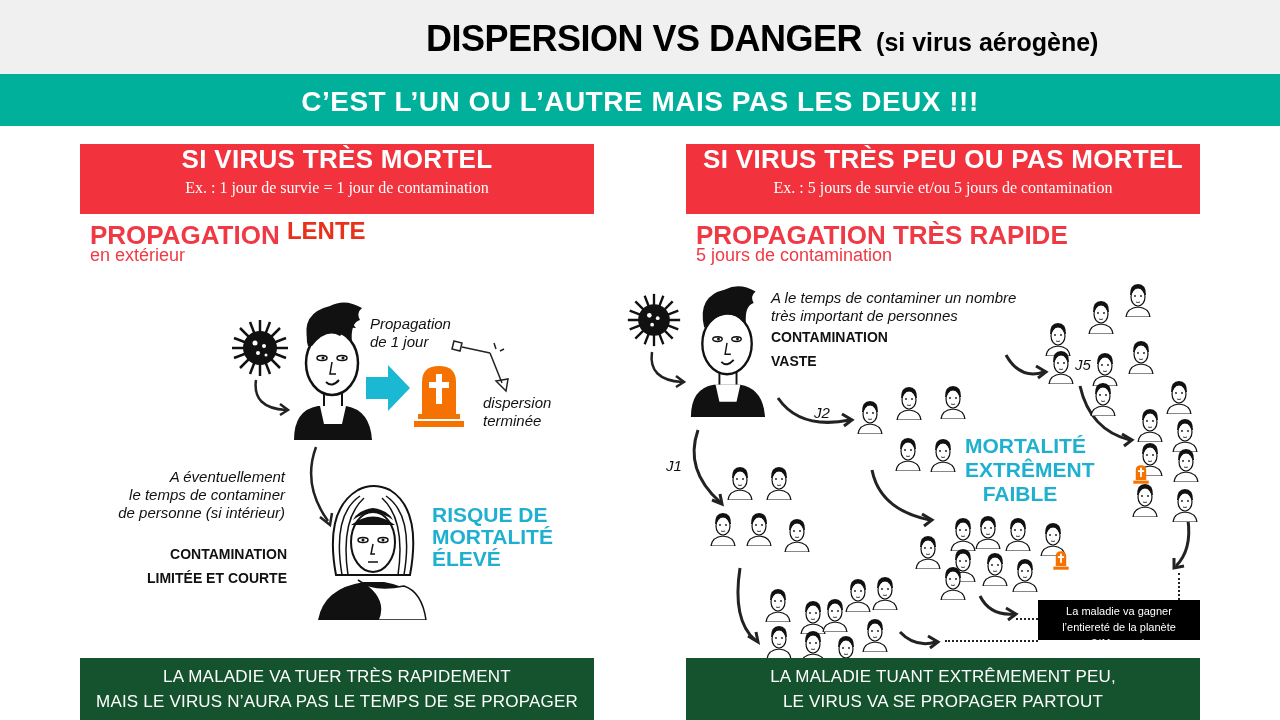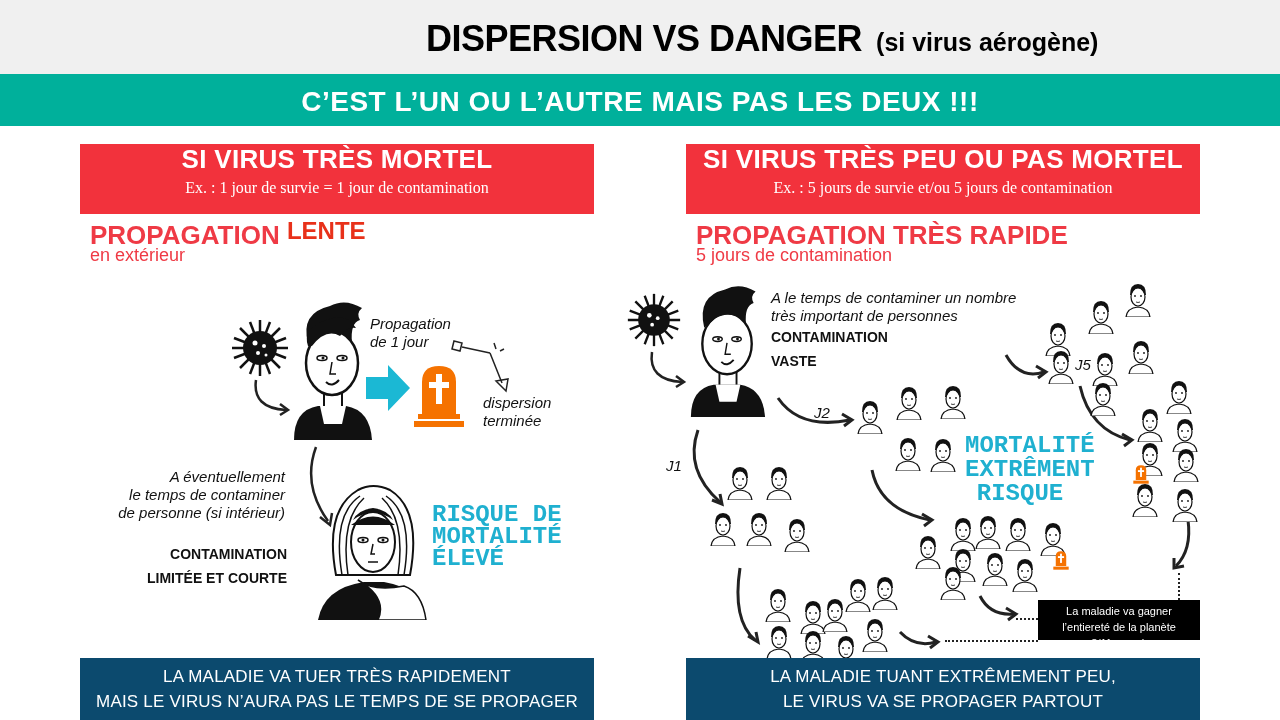--- a/index.html
+++ b/index.html
@@ -18,24 +18,24 @@
   .red-box .s { font-size: 17px; margin-top: 4px; font-family: Liberation Serif, serif; font-size: 16px; }
   .red-box.left { left: 80px; width: 514px; }
   .red-box.right { left: 686px; width: 514px; }
 
   .prop { position: absolute; color: #ef3a45; font-weight: bold; font-size: 26px; white-space: nowrap; }
   .prop-sub { position: absolute; color: #ef3a45; font-size: 18px; white-space: nowrap; }
   .lente { color: #e8311a; font-size: 24px; position: relative; top: -5px; }
 
   .note { position: absolute; font-style: italic; font-size: 15px; color: #111; line-height: 18px; white-space: nowrap; }
   .bold-note { position: absolute; font-weight: bold; font-size: 14px; color: #111; line-height: 24px; white-space: nowrap; }
-  .cyan-note { position: absolute; font-weight: bold; font-size: 24px; color: #1fb0d0; line-height: 22px; white-space: nowrap; font-family: Liberation Mono, monospace; }
+  .cyan-note { position: absolute; font-weight: bold; font-size: 21px; color: #1fb0d0; line-height: 22px; white-space: nowrap; }
   .jlabel { position: absolute; font-style: italic; font-size: 15px; color: #111; }
 
-  .orange-box { position: absolute; top: 658px; height: 62px; background: #0c4a6e; color: #fff; text-align: center; font-size: 17px; line-height: 25px; padding-top: 6px; letter-spacing: 0.2px; }
+  .orange-box { position: absolute; top: 658px; height: 62px; background: #14532d; color: #fff; text-align: center; font-size: 17px; line-height: 25px; padding-top: 6px; letter-spacing: 0.2px; }
   .orange-box.left { left: 80px; width: 514px; }
   .orange-box.right { left: 686px; width: 514px; }
 
   .black-box { position: absolute; left: 1038px; top: 600px; width: 162px; height: 40px; background: #000; color: #fff; font-size: 11px; line-height: 16px; text-align: center; padding-top: 3px; }
 
   .fig { position: absolute; }
   .dotted-h { position: absolute; border-top: 2px dotted #222; height: 0; }
   .dotted-v { position: absolute; border-left: 2px dotted #222; width: 0; }
 </style>
 </head>
@@ -591,21 +591,21 @@
 <svg class="fig" style="left:1053px;top:550px;" width="16" height="20" viewBox="0 0 50 65">
   <path d="M8 52 L8 20 Q8 4 25 4 Q42 4 42 20 L42 52 Z" fill="#f57200"></path>
     <rect x="22" y="12" width="6" height="30" fill="#fff"></rect>
     <rect x="15" y="20" width="20" height="6" fill="#fff"></rect>
     <rect x="0" y="54" width="50" height="10" fill="#f57200"></rect>
 </svg>
 
 <div class="cyan-note" style="left:965px;top:434px;width:110px;text-align:center;line-height:24px;">
   <div>MORTALITÉ</div>
   <div>EXTRÊMENT</div>
-  <div>RISQUE</div>
+  <div>FAIBLE</div>
 </div>
 
 <div class="dotted-h" style="left:1016px;top:618px;width:22px;"></div>
 <div class="dotted-h" style="left:945px;top:640px;width:93px;"></div>
 <div class="dotted-v" style="left:1178px;top:573px;height:27px;"></div>
 
 <div class="black-box">
   <div>La maladie va gagner</div>
   <div>l’entiereté de la planète</div>
   <div>en 8/11 semaines</div>

